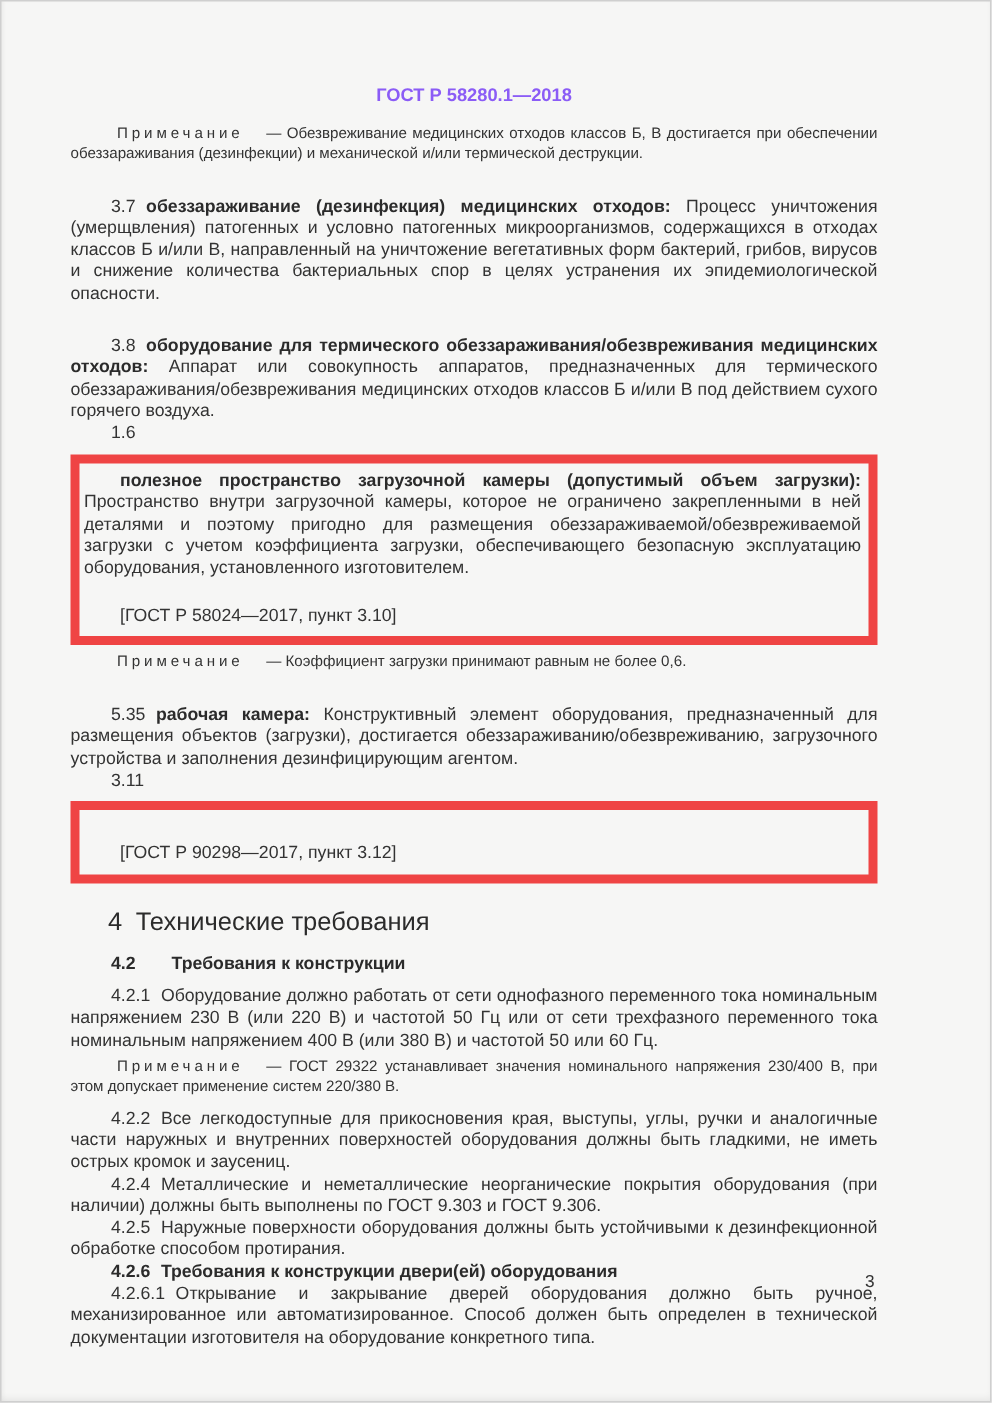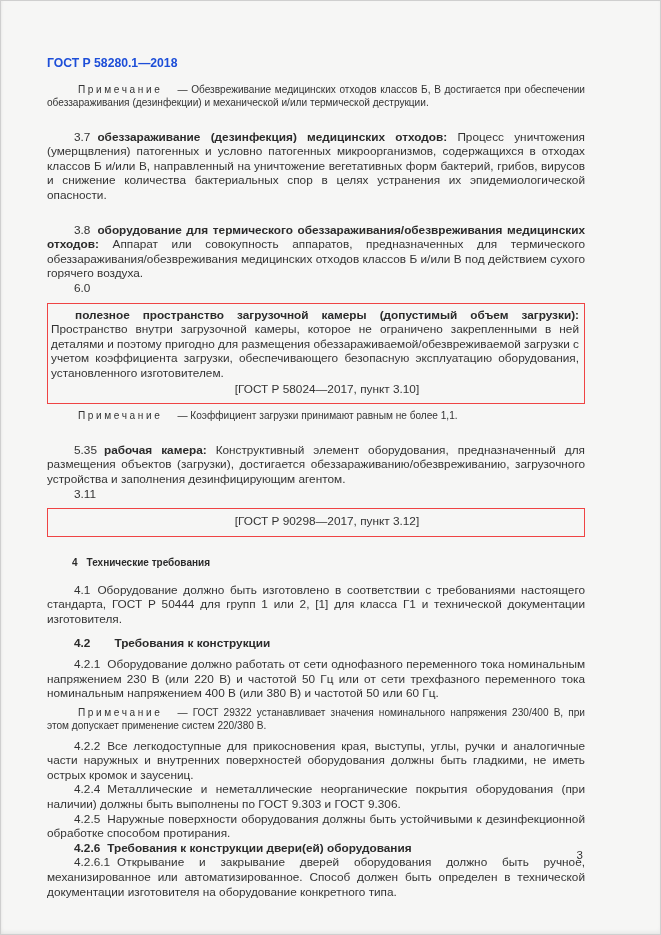--- a/index.html
+++ b/index.html
@@ -8,24 +8,24 @@
     width:661px;height:935px;
     background:#f6f6f5;
     box-shadow:inset 0 0 0 1px #cfcfcf, inset 0 -3px 4px rgba(0,0,0,.06), inset 2px 0 3px rgba(0,0,0,.03);
     font-family:"Liberation Sans","DejaVu Sans",sans-serif;
     color:#333;
     overflow:hidden;
     box-sizing:border-box;
     padding:56px 76px 0 47px;
   }
   .doc-header{
-    text-align:left;
+    text-align:center;
     font-weight:bold;
     font-size:12.2px;
-    color:#1d4ed8;
+    color:#8b5cf6;
     margin:0 0 14px 0;
   }
   .para{
     font-size:11.8px;
     line-height:14.6px;
     text-align:justify;
     margin:0;
     text-indent:27px;
   }
   .mt{margin-top:20px;}
@@ -33,30 +33,30 @@
   .term{color:#2b2b2b;}
   .note{
     font-size:10.1px;
     line-height:12.8px;
     text-align:justify;
     margin:6px 0;
     text-indent:31px;
   }
   .note-label{letter-spacing:2.6px;margin-right:15px;}
   .def-box{
-    border:1px solid #ef4444;
+    border:6px solid #ef4444;
     margin:7px 0 4px 0;
     padding:4px 5px 7px 3px;
   }
   .def-box .para{text-indent:24px;}
-  .def-box .src{text-align:center;margin-top:1px;}
+  .def-box .src{text-align:left;margin-top:17px;}
   h1.section{
-    font-size:10px;
+    font-size:17px;
     line-height:18px;
-    font-weight:bold;
+    font-weight:normal;
     color:#2b2b2b;
     margin:17px 0 11px 0;
     text-indent:25px;
   }
   h1.section .h-num{margin-right:9px;}
   .h2{
     font-size:11.8px;
     line-height:14.6px;
     font-weight:bold;
     color:#2b2b2b;
@@ -80,40 +80,39 @@
 
   <p class="doc-header">ГОСТ Р 58280.1—2018</p>
 
   <p class="note"><span class="note-label">Примечание</span><span>— Обезвреживание медицинских отходов классов Б, В достигается при обеспечении обез­зараживания (дезинфекции) и механической и/или термической деструкции.</span></p>
 
   <p class="para mt"><span class="num">3.7</span><b class="term">обеззараживание (дезинфекция) медицинских отходов:</b> <span>Процесс уничтожения (умерщвле­ния) патогенных и условно патогенных микроорганизмов, содержащихся в отходах классов Б и/или В, направленный на уничтожение вегетативных форм бактерий, грибов, вирусов и снижение количества бактериальных спор в целях устранения их эпидемиологической опасности.</span></p>
 
 
   <p class="para mt"><span class="num">3.8</span><b class="term">оборудование для термического обеззараживания/обезвреживания медицинских от­ходов:</b> <span>Аппарат или совокупность аппаратов, предназначенных для термического обеззараживания/обезвреживания медицинских отходов классов Б и/или В под действием сухого горячего воздуха.</span></p>
 
-  <p class="para">6.0</p>
+  <p class="para">1.6</p>
 
   <div class="def-box">
     <p class="para"><b class="term">полезное пространство загрузочной камеры (допустимый объем загрузки):</b> <span>Пространство внутри загрузочной камеры, которое не ограничено закрепленными в ней деталями и поэтому при­годно для размещения обеззараживаемой/обезвреживаемой загрузки с учетом коэффициента за­грузки, обеспечивающего безопасную эксплуатацию оборудования, установленного изготовителем.</span></p>
     <p class="para src">[ГОСТ Р 58024—2017, пункт 3.10]</p>
   </div>
 
-  <p class="note"><span class="note-label">Примечание</span><span>— Коэффициент загрузки принимают равным не более 1,1.</span></p>
+  <p class="note"><span class="note-label">Примечание</span><span>— Коэффициент загрузки принимают равным не более 0,6.</span></p>
 
   <p class="para mt"><span class="num">5.35</span><b class="term">рабочая камера:</b> <span>Конструктивный элемент оборудования, предназначенный для размеще­ния объектов (загрузки), достигается обеззараживанию/обезвреживанию, загрузочного устройства и заполнения дезинфицирующим агентом.</span></p>
 
   <p class="para">3.11</p>
 
   <div class="def-box">
     <p class="para src">[ГОСТ Р 90298—2017, пункт 3.12]</p>
   </div>
 
   <h1 class="section"><span class="h-num">4</span><span>Технические требования</span></h1>
 
-  <p class="para"><span class="num">4.1</span><span>Оборудование должно быть изготовлено в соответствии с требованиями настоящего стандар­та, ГОСТ Р 50444 для групп 1 или 2, [1] для класса Г1 и технической документации изготовителя.</span></p>
 
   <p class="h2"><span class="num">4.2</span><span>Требования к конструкции</span></p>
 
   <p class="para"><span class="num">4.2.1</span><span>Оборудование должно работать от сети однофазного переменного тока номинальным на­пряжением 230 В (или 220 В) и частотой 50 Гц или от сети трехфазного переменного тока номинальным напряжением 400 В (или 380 В) и частотой 50 или 60 Гц.</span></p>
 
   <p class="note"><span class="note-label">Примечание</span><span>— ГОСТ 29322 устанавливает значения номинального напряжения 230/400 В, при этом до­пускает применение систем 220/380 В.</span></p>
 
   <p class="para"><span class="num">4.2.2</span><span>Все легкодоступные для прикосновения края, выступы, углы, ручки и аналогичные части наружных и внутренних поверхностей оборудования должны быть гладкими, не иметь острых кромок и заусениц.</span></p>
 
 

